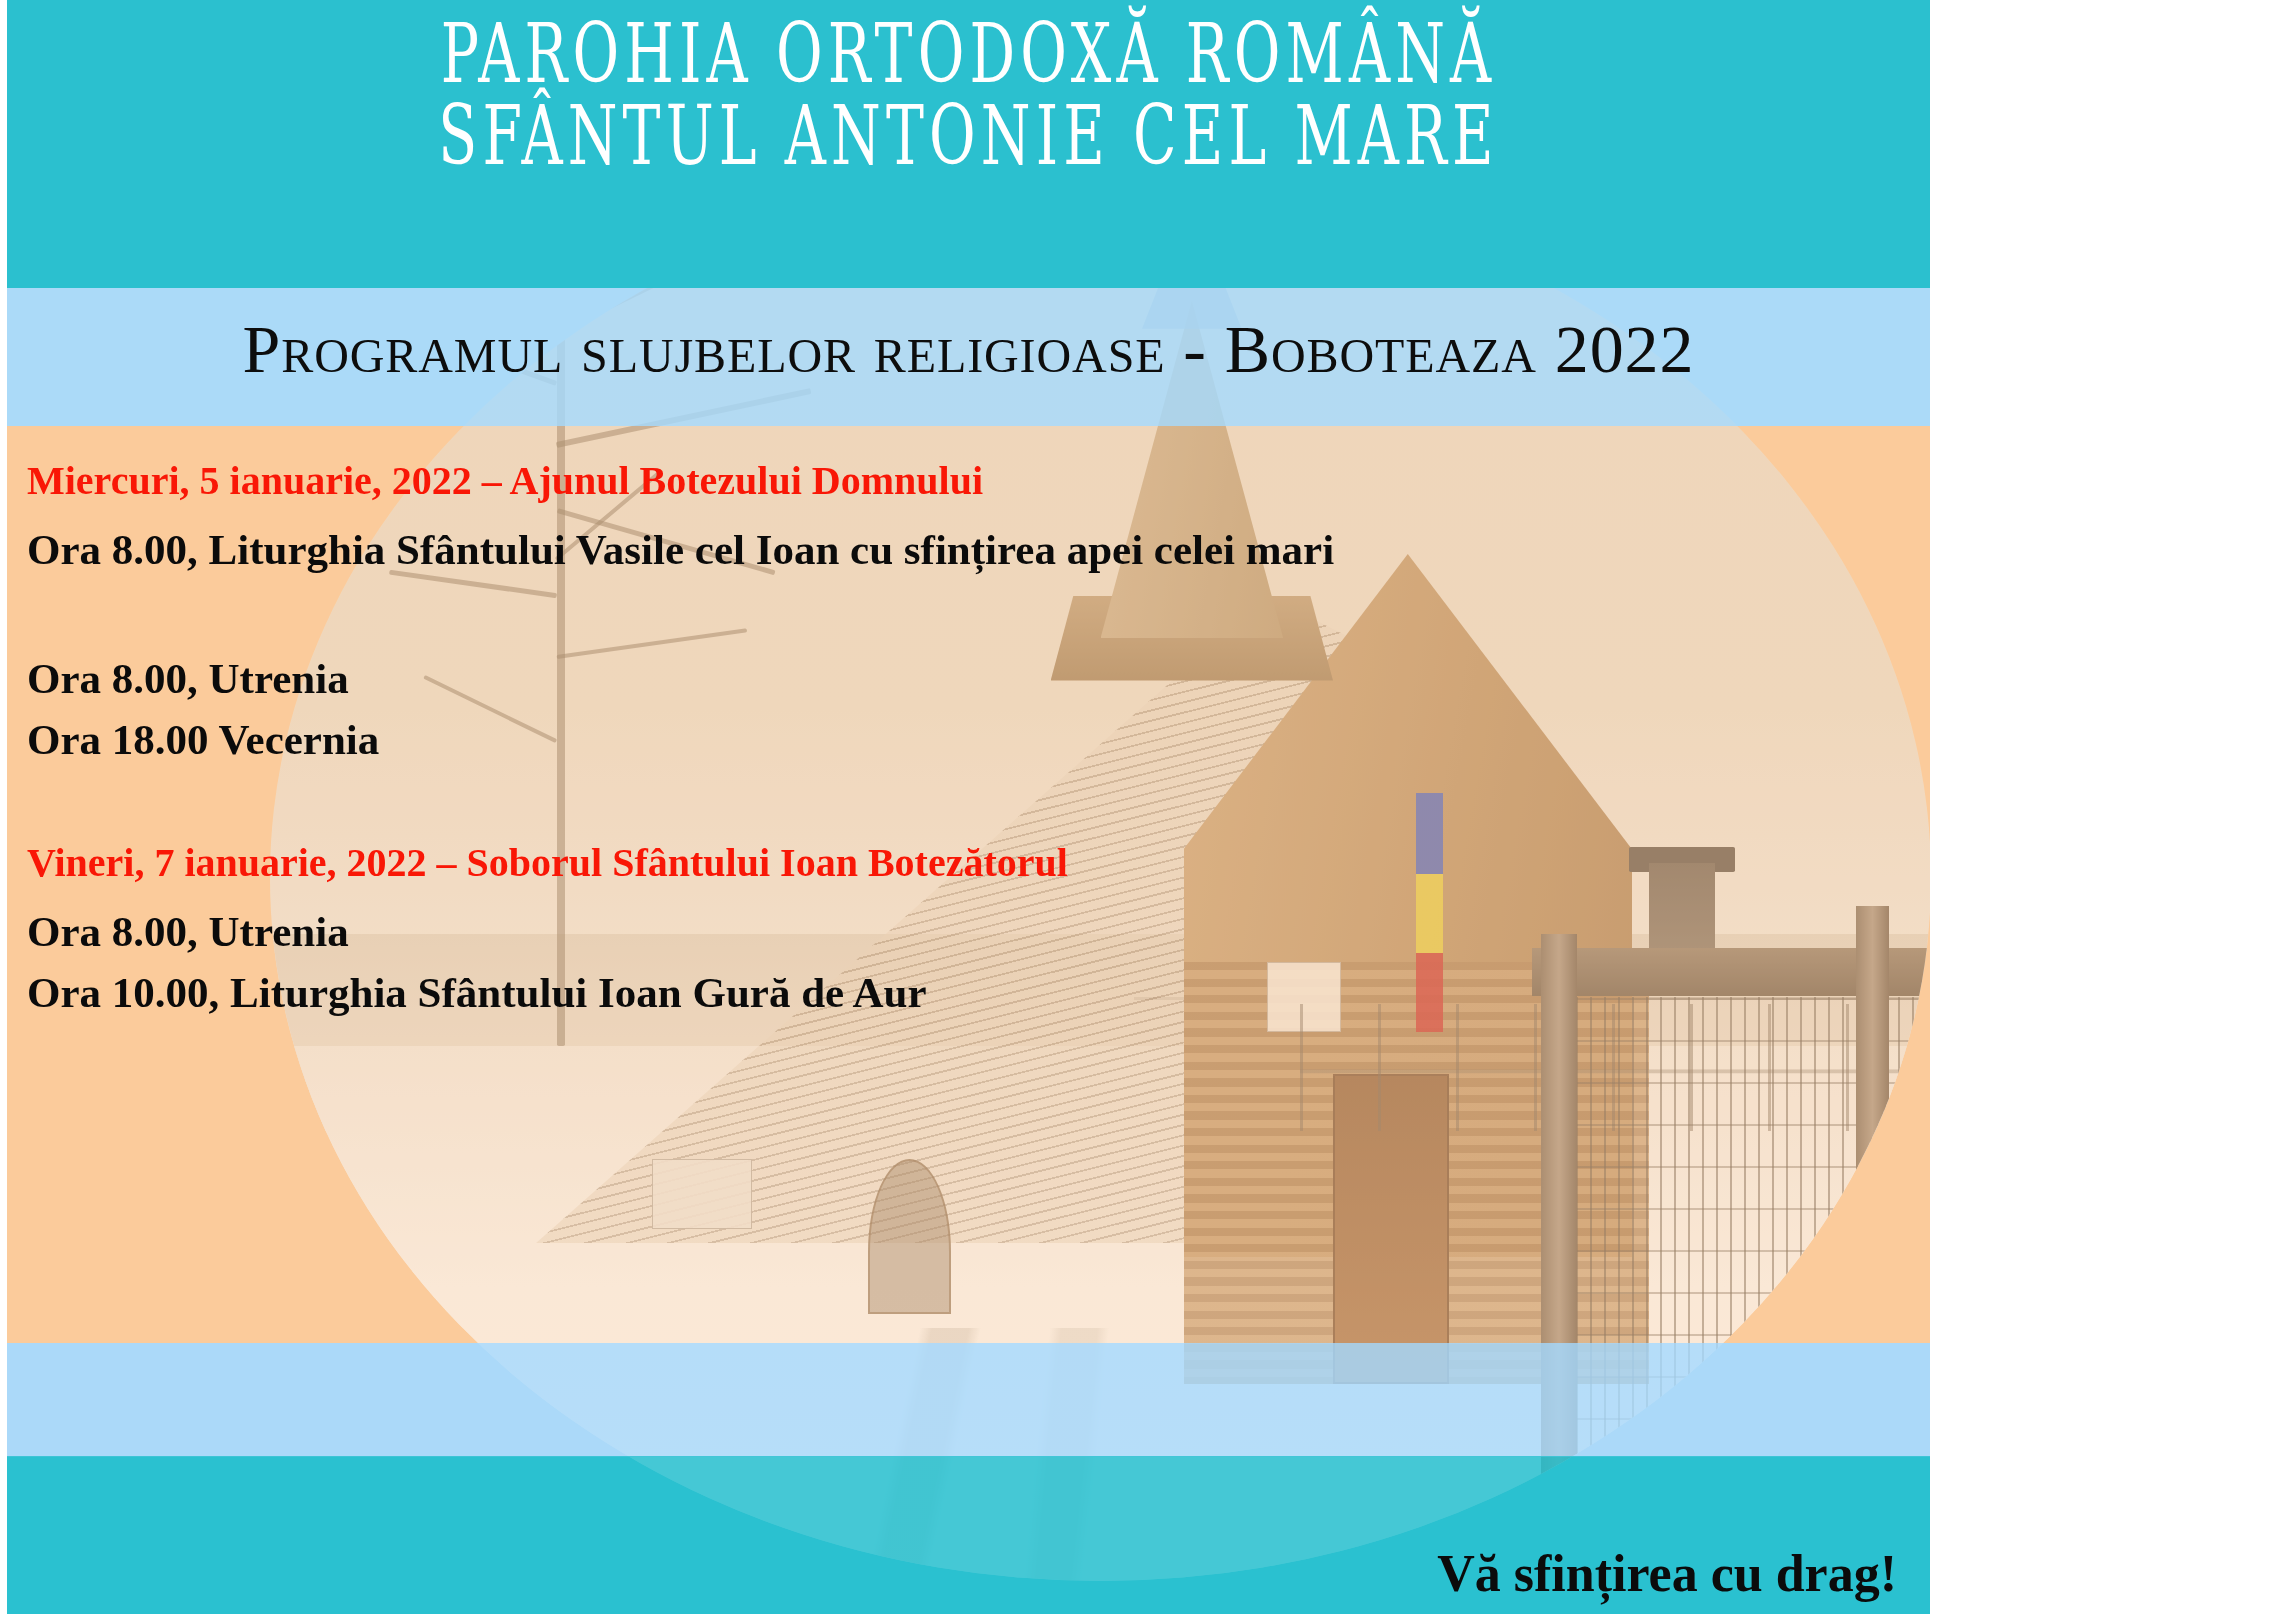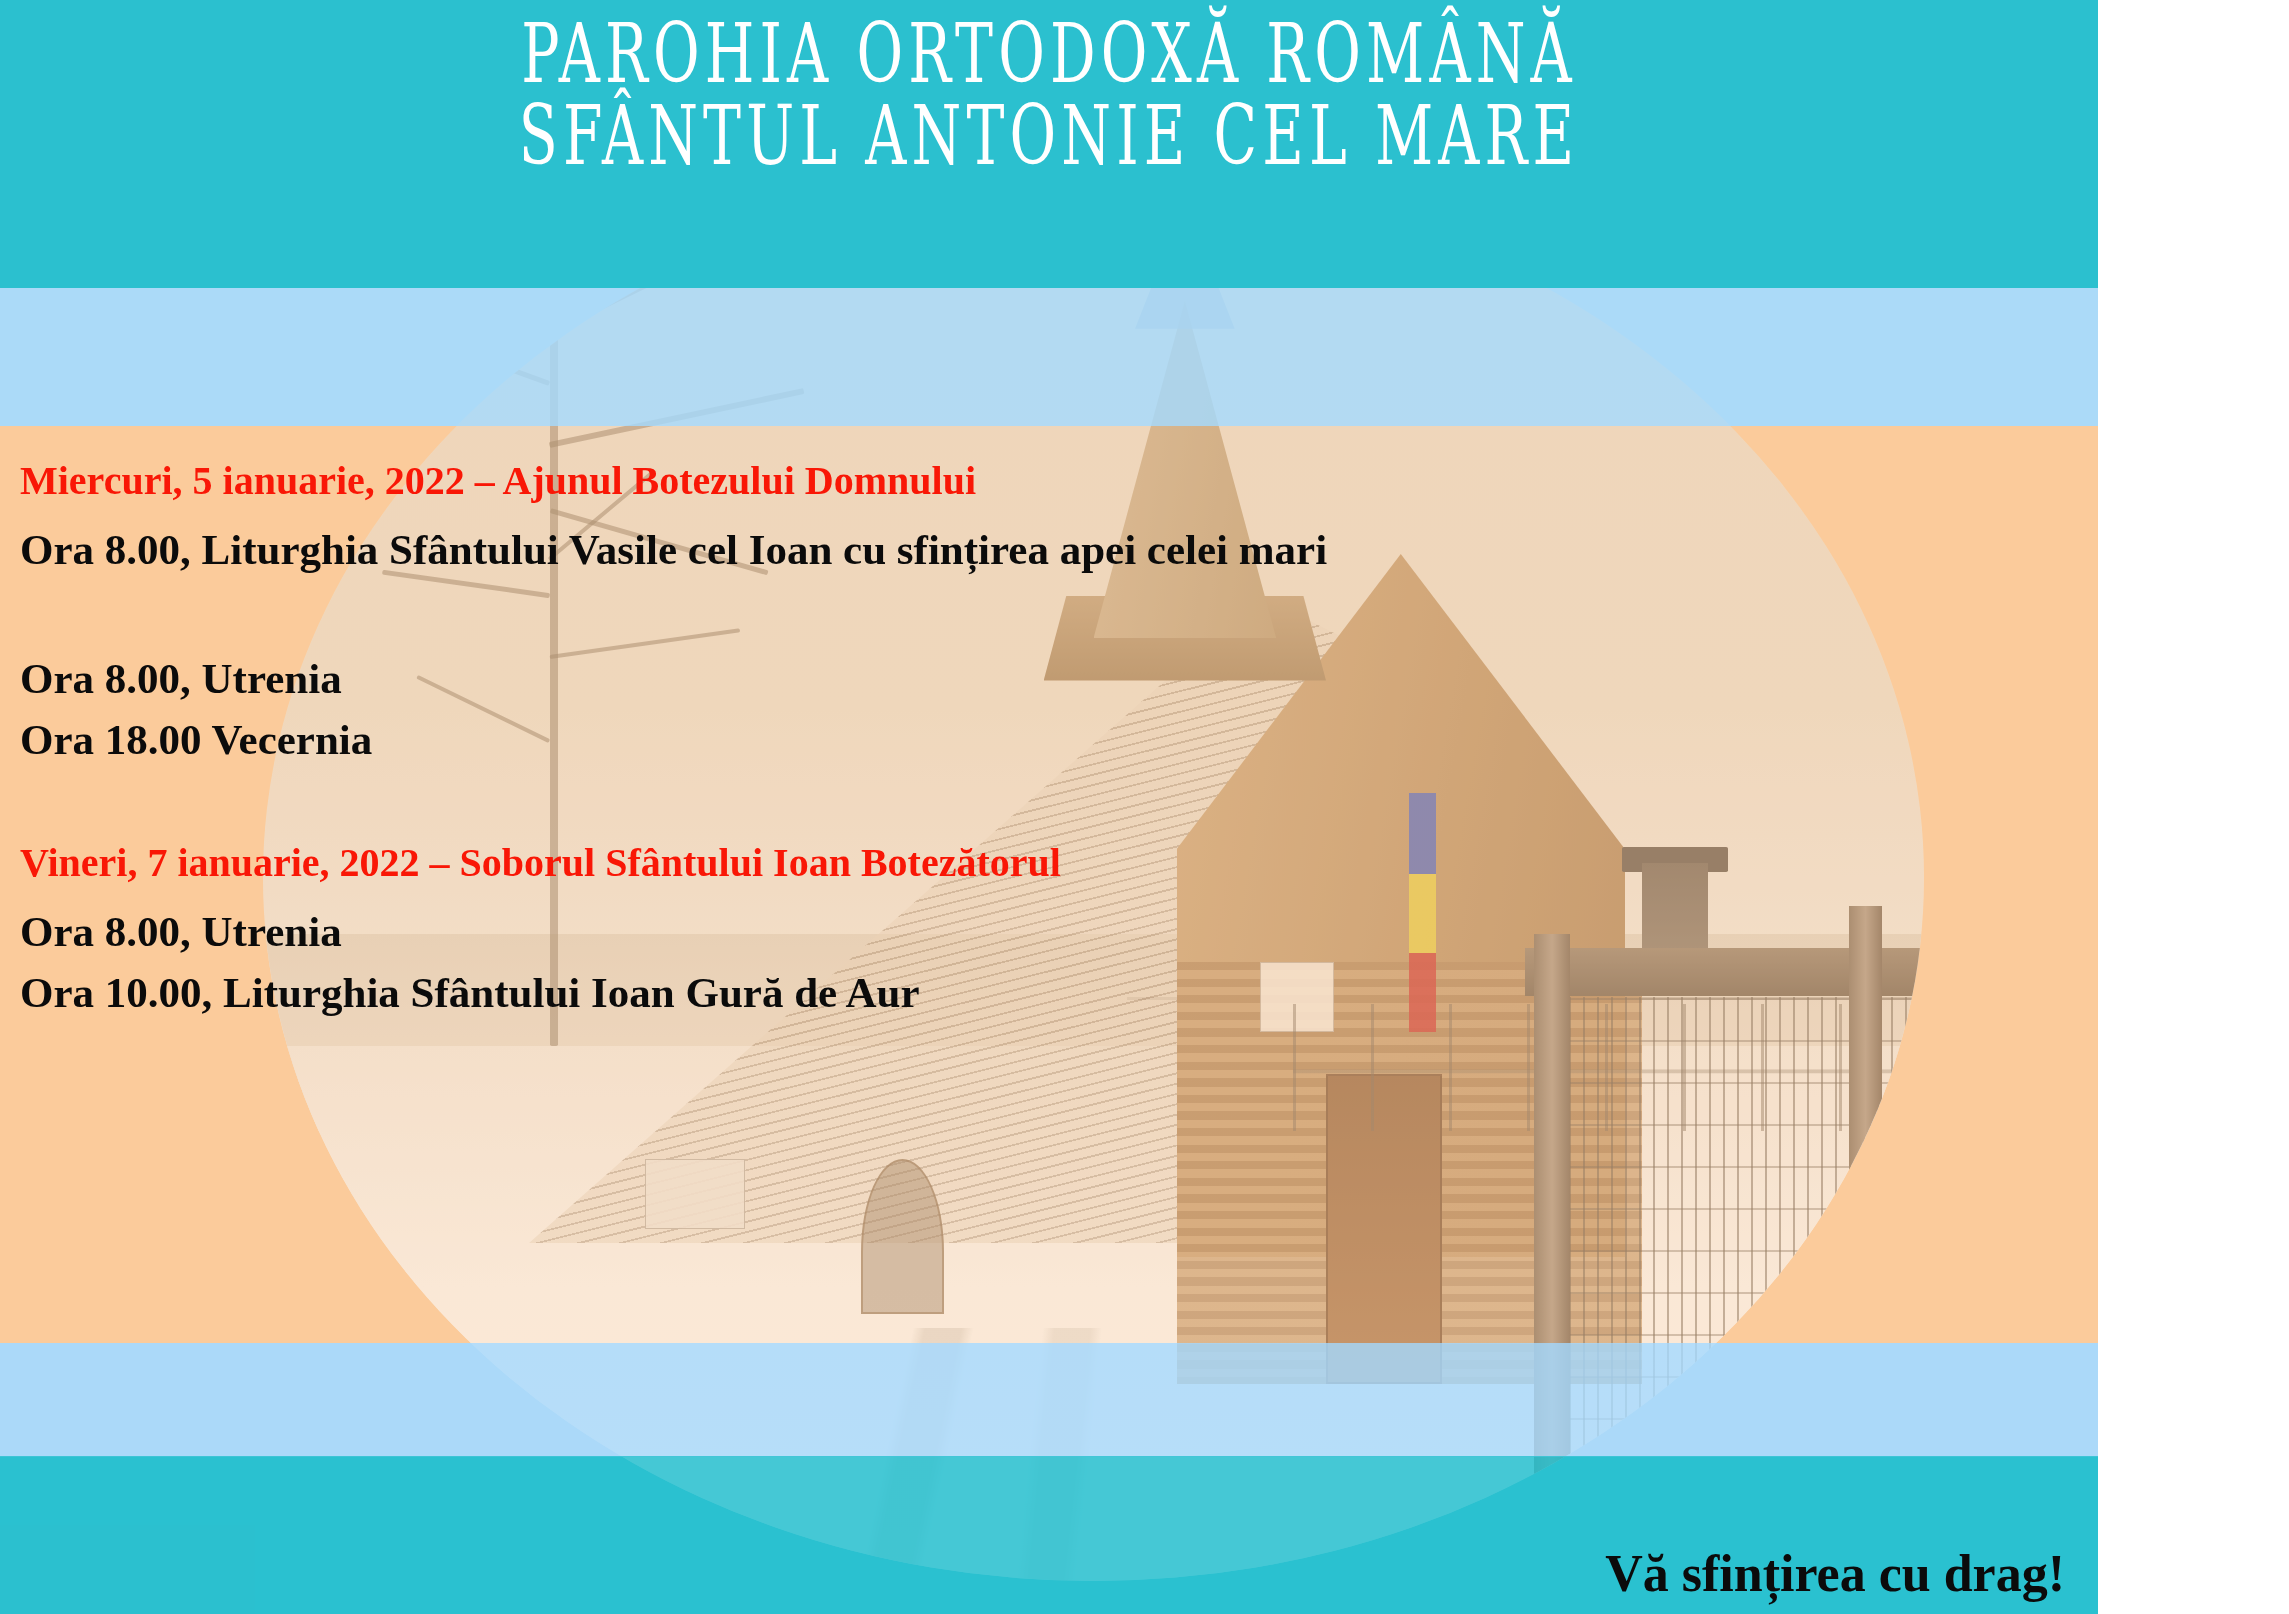--- a/index.html
+++ b/index.html
@@ -1,25 +1,26 @@
 <!DOCTYPE html>
 <html style="font-size:14.8px"><head>
 <meta charset="utf-8">
 <title>Programul slujbelor religioase</title>
 <style>
   * { margin:0; padding:0; box-sizing:border-box; }
   html,body{ background:#ffffff; }
 
   .poster{
     position:relative;
-    width:2098px;
+    width:1923px;
     height:1614px;
     overflow:hidden;
     font-family:"Liberation Serif", serif;
     background:#FBCB9B;
+    margin-left:7px;
   }
 
   
   .band{ position:absolute; left:0; width:100%; }
   .band-teal-top   { top:0;      height:288px;  background:#2BC0CF; }
   .band-blue-top   { top:288px;  height:138px;  background:#ABD9F8; }
   .band-peach      { top:426px;  height:916px;  background:#FBCB9B; }
   .band-blue-bottom{ top:1343px; height:114px;  background:#ABD9F8; }
   .band-teal-bottom{ top:1456px; height:158px;  background:#2BC0CF; }
 
@@ -343,20 +344,21 @@
   <div class="band-overlay ov-teal-bottom"></div>
 
   <div class="content">
 
     <div class="masthead">
       <div class="parish-line l1">PAROHIA ORTODOXĂ ROMÂNĂ</div>
       <div class="parish-line l2">SFÂNTUL ANTONIE CEL MARE</div>
     </div>
 
 
+    <div class="subtitle">Programul slujbelor religioase - Boboteaza 2022</div>
 
     <div class="schedule">
 
       <div class="sched-day d1">
         <div class="day-heading">Miercuri, 5 ianuarie, 2022 – Ajunul Botezului Domnului</div>
         <div class="service-line">Ora 8.00, Liturghia Sfântului Vasile cel Ioan cu sfințirea apei celei mari</div>
       </div>
 
       <div class="sched-day d2">
         <div class="service-line">Ora 8.00, Utrenia</div>

